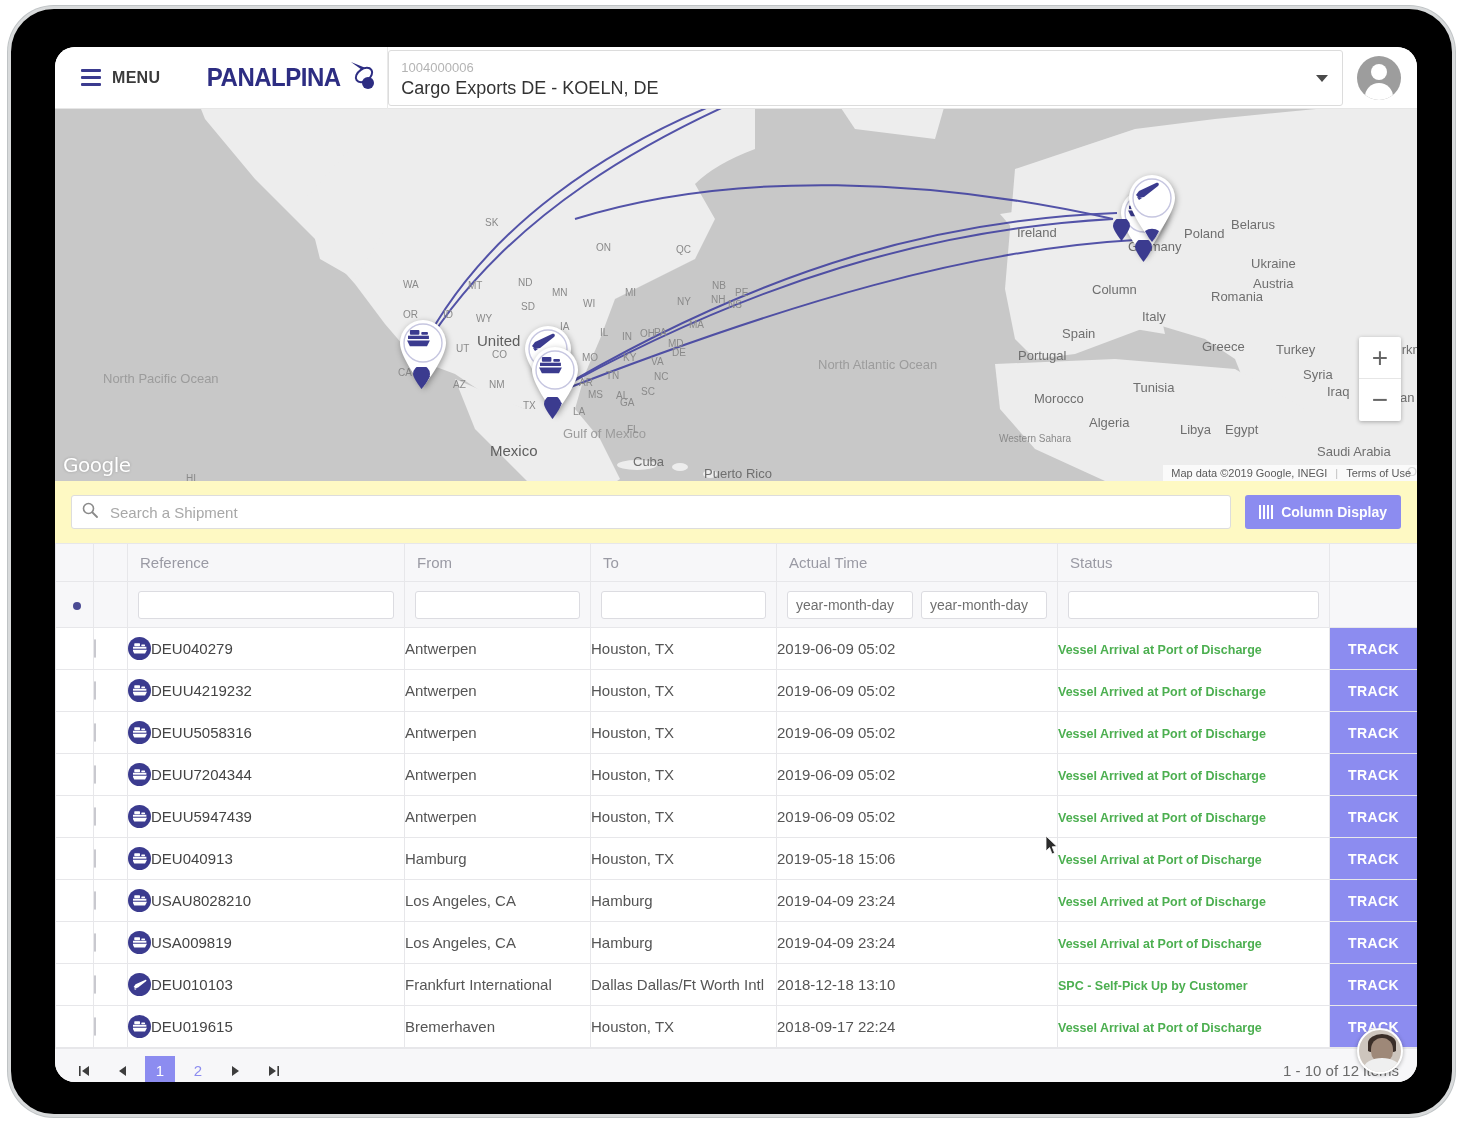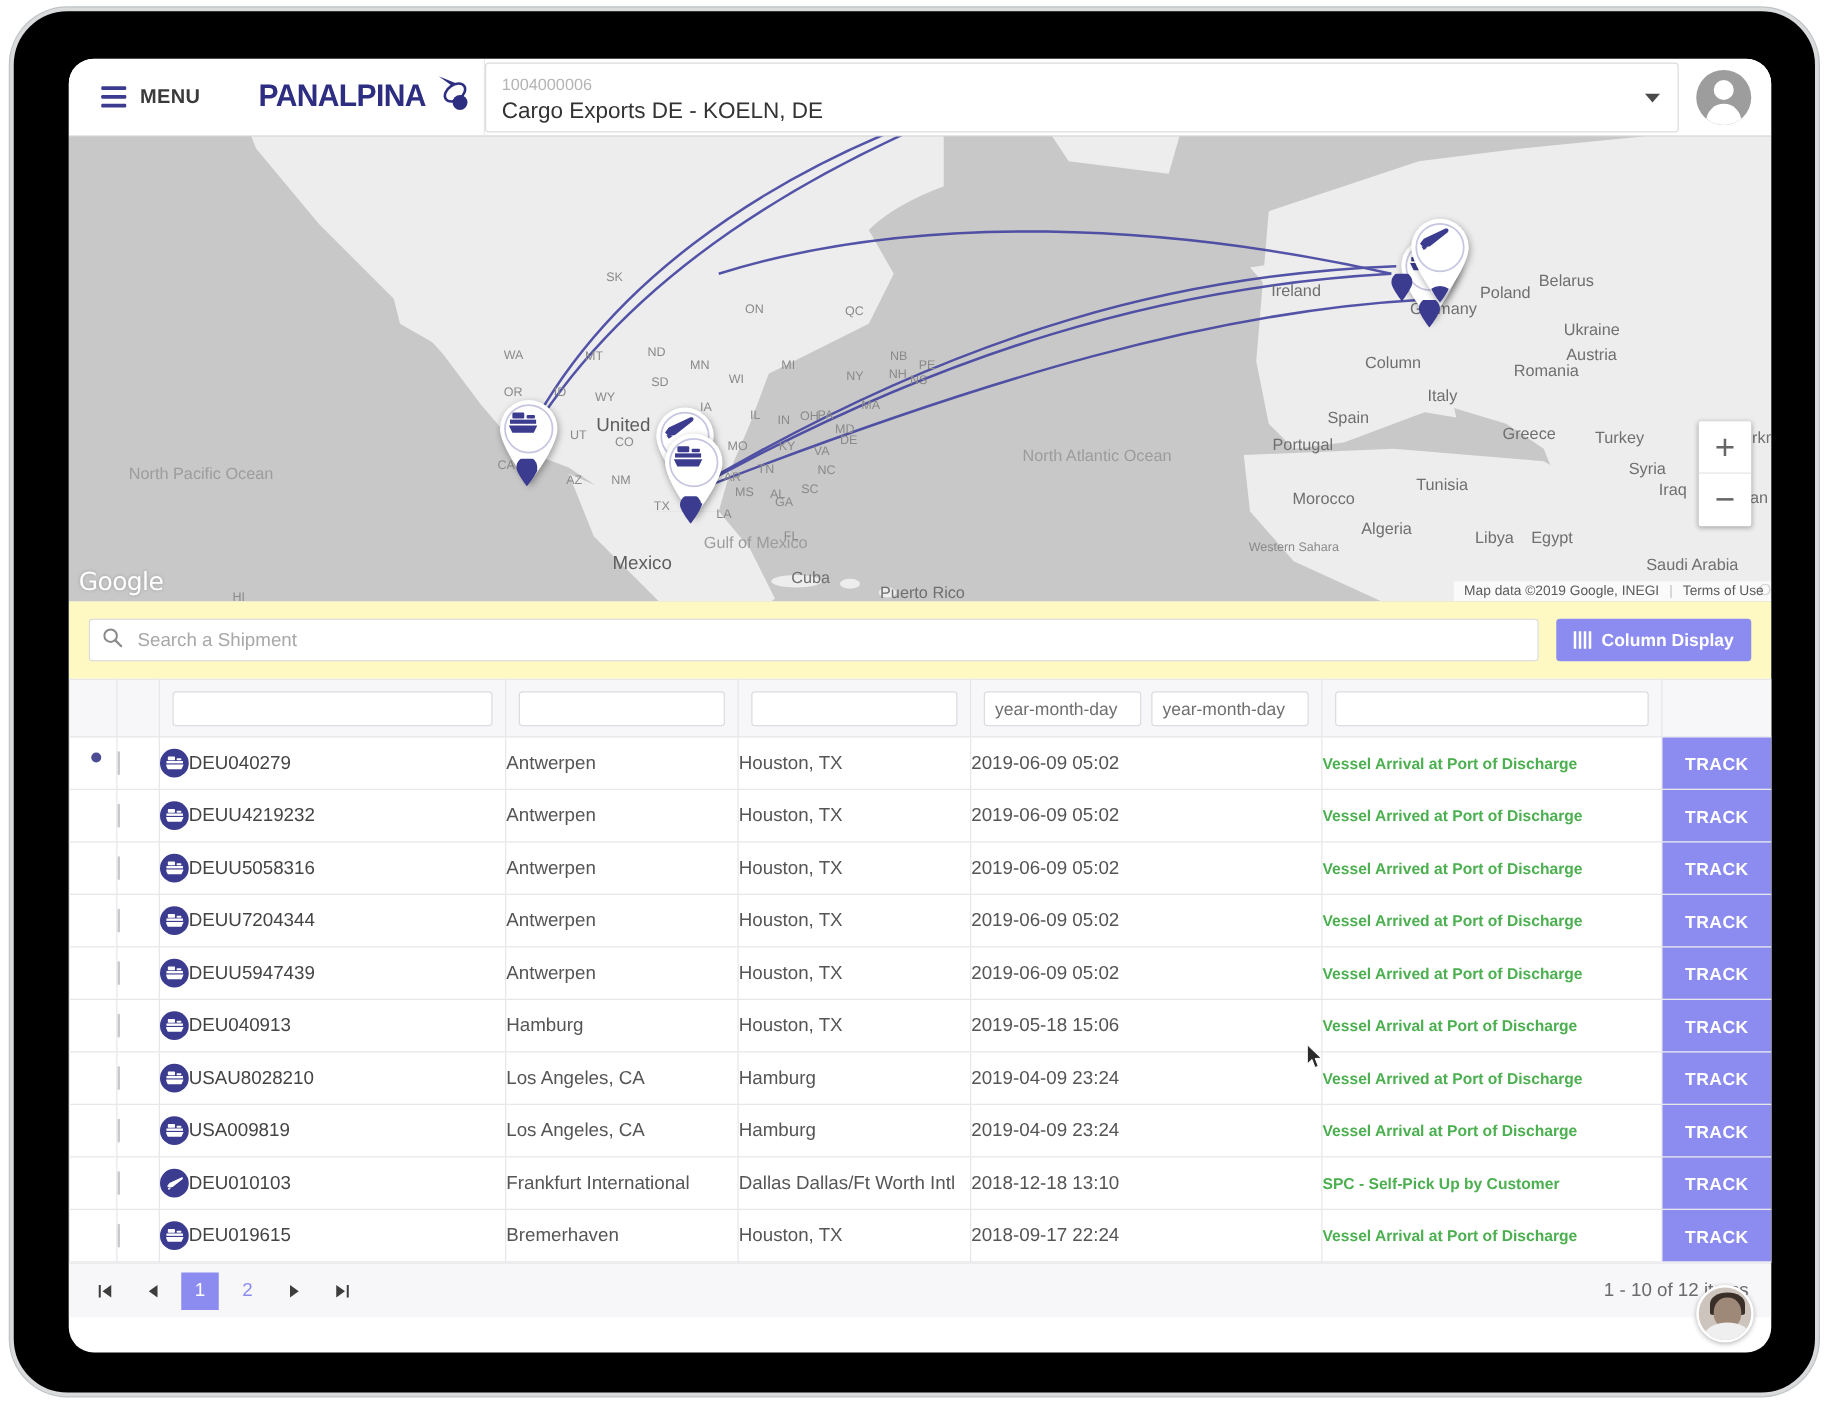--- a/index.html
+++ b/index.html
@@ -621,20 +621,30 @@
         <col class="col-lead1">
           <col class="col-lead2">
           <col class="col-ref">
           <col class="col-from">
         <col class="col-to">
           <col class="col-time">
           <col class="col-status">
           <col class="col-track">
       </colgroup>
       <thead>
+        <tr>
+          <th></th>
+          <th></th>
+          <th>Reference</th>
+          <th>From</th>
+          <th>To</th>
+          <th>Actual Time</th>
+          <th>Status</th>
+          <th></th>
+        </tr>
         <tr class="filter-row">
           <td></td>
           <td></td>
           <td>
             <input class="filter-input" type="text" style="">
           </td>
           <td>
             <input class="filter-input" type="text" style="">
           </td>
           <td>

